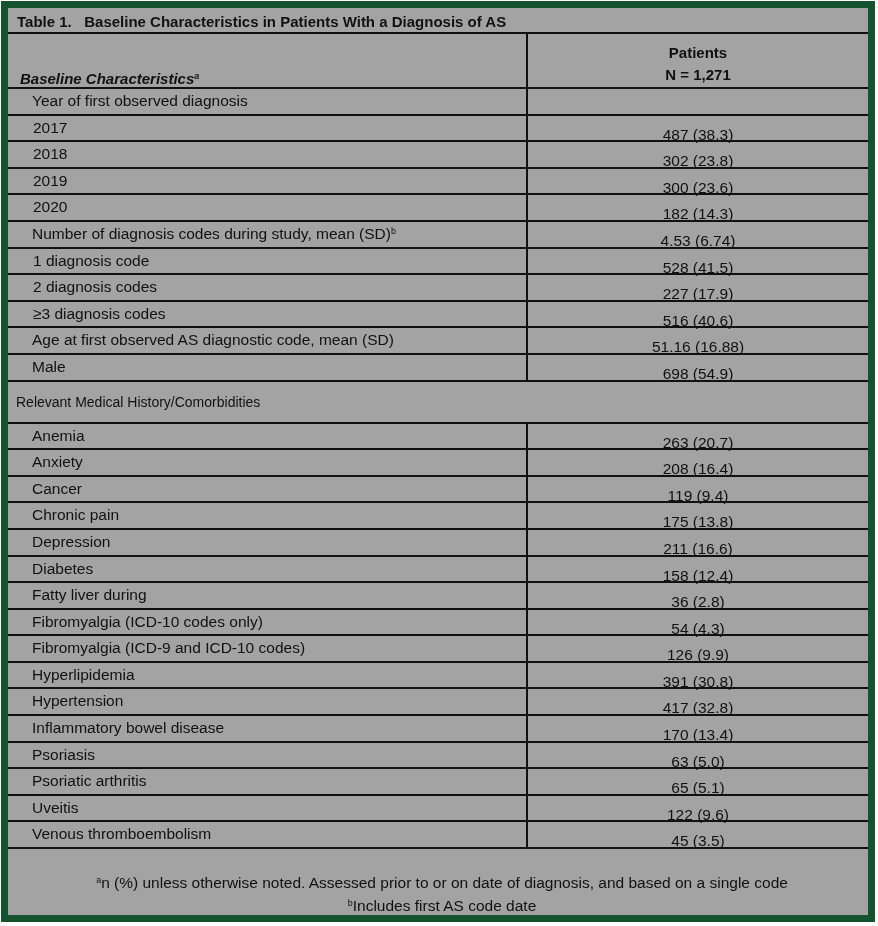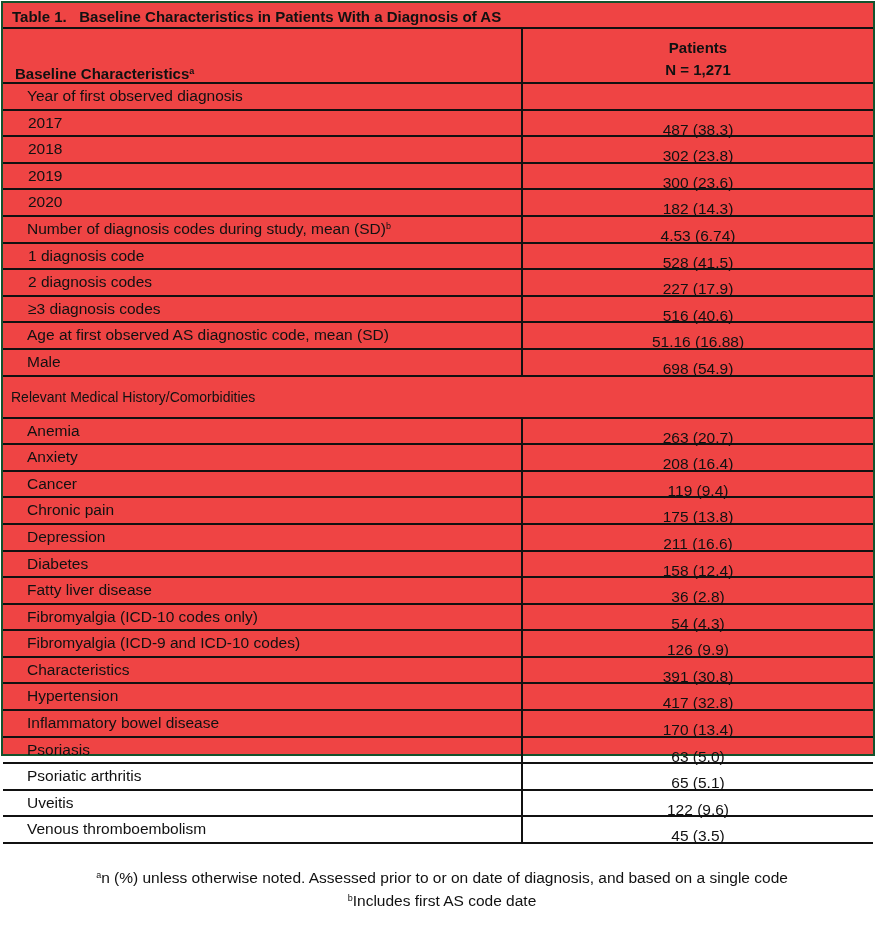--- a/index.html
+++ b/index.html
@@ -1,24 +1,24 @@
 <!DOCTYPE html>
 <html><head>
 <meta charset="utf-8">
 <style>
   html, body { margin: 0; padding: 0; background: #ffffff; }
   body { width: 878px; height: 926px; overflow: hidden; font-family: "Liberation Sans", sans-serif; color: #111; }
-  .table-wrap { position: absolute; left: 1px; top: 1px; width: 874px; height: 755px; border: 2px solid #14532d; box-sizing: border-box; background: #ef4444; }
+  .table-wrap { position: absolute; left: 1px; top: 1px; width: 874px; height: 921px; border: 7px solid #14532d; box-sizing: border-box; background: #a3a3a3; }
   .title { height: 26px; border-bottom: 2px solid #111; box-sizing: border-box; font-weight: bold; font-size: 15px; padding: 5px 0 0 9px; white-space: pre; }
   .row { display: flex; border-bottom: 2px solid #111; box-sizing: border-box; height: 26.6px; font-size: 15.5px; }
   .row .c1 { width: 520px; border-right: 2px solid #111; box-sizing: border-box; padding: 3px 0 0 24px; white-space: nowrap; }
   .row .c2 { flex: 1; text-align: center; padding-top: 10px; white-space: nowrap; }
   .row.indent .c1 { padding-left: 25px; }
   .hdr { height: 55px; font-weight: bold; font-size: 15px; }
-  .hdr .c1 { padding: 36px 2px 0 12px; }
+  .hdr .c1 { padding: 36px 2px 0 12px; font-style: italic; }
   .hdr .c2 { padding-top: 8px; line-height: 22px; }
   .section { display: block; height: 42px; padding: 12px 0 0 8px; box-sizing: border-box; border-bottom: 2px solid #111; font-size: 14px; }
   sup { font-size: 9px; vertical-align: 5px; line-height: 0; }
   .foot { padding: 22px 0 0 8px; font-size: 15.5px; line-height: 23px; text-align: center; }
 </style>
 </head>
 <body>
 
 <div class="table-wrap">
   <div class="title">Table 1.   Baseline Characteristics in Patients With a Diagnosis of AS</div>
@@ -102,33 +102,33 @@
       </div>
       <div class="row">
         <div class="c1">Depression</div>
         <div class="c2">211 (16.6)</div>
       </div>
       <div class="row">
         <div class="c1">Diabetes</div>
         <div class="c2">158 (12.4)</div>
       </div>
       <div class="row">
-        <div class="c1">Fatty liver disease</div>
+        <div class="c1">Fatty liver during</div>
         <div class="c2">36 (2.8)</div>
       </div>
       <div class="row">
         <div class="c1">Fibromyalgia (ICD-10 codes only)</div>
         <div class="c2">54 (4.3)</div>
       </div>
       <div class="row">
         <div class="c1">Fibromyalgia (ICD-9 and ICD-10 codes)</div>
         <div class="c2">126 (9.9)</div>
       </div>
       <div class="row">
-        <div class="c1">Characteristics</div>
+        <div class="c1">Hyperlipidemia</div>
         <div class="c2">391 (30.8)</div>
       </div>
       <div class="row">
         <div class="c1">Hypertension</div>
         <div class="c2">417 (32.8)</div>
       </div>
       <div class="row">
         <div class="c1">Inflammatory bowel disease</div>
         <div class="c2">170 (13.4)</div>
       </div>

